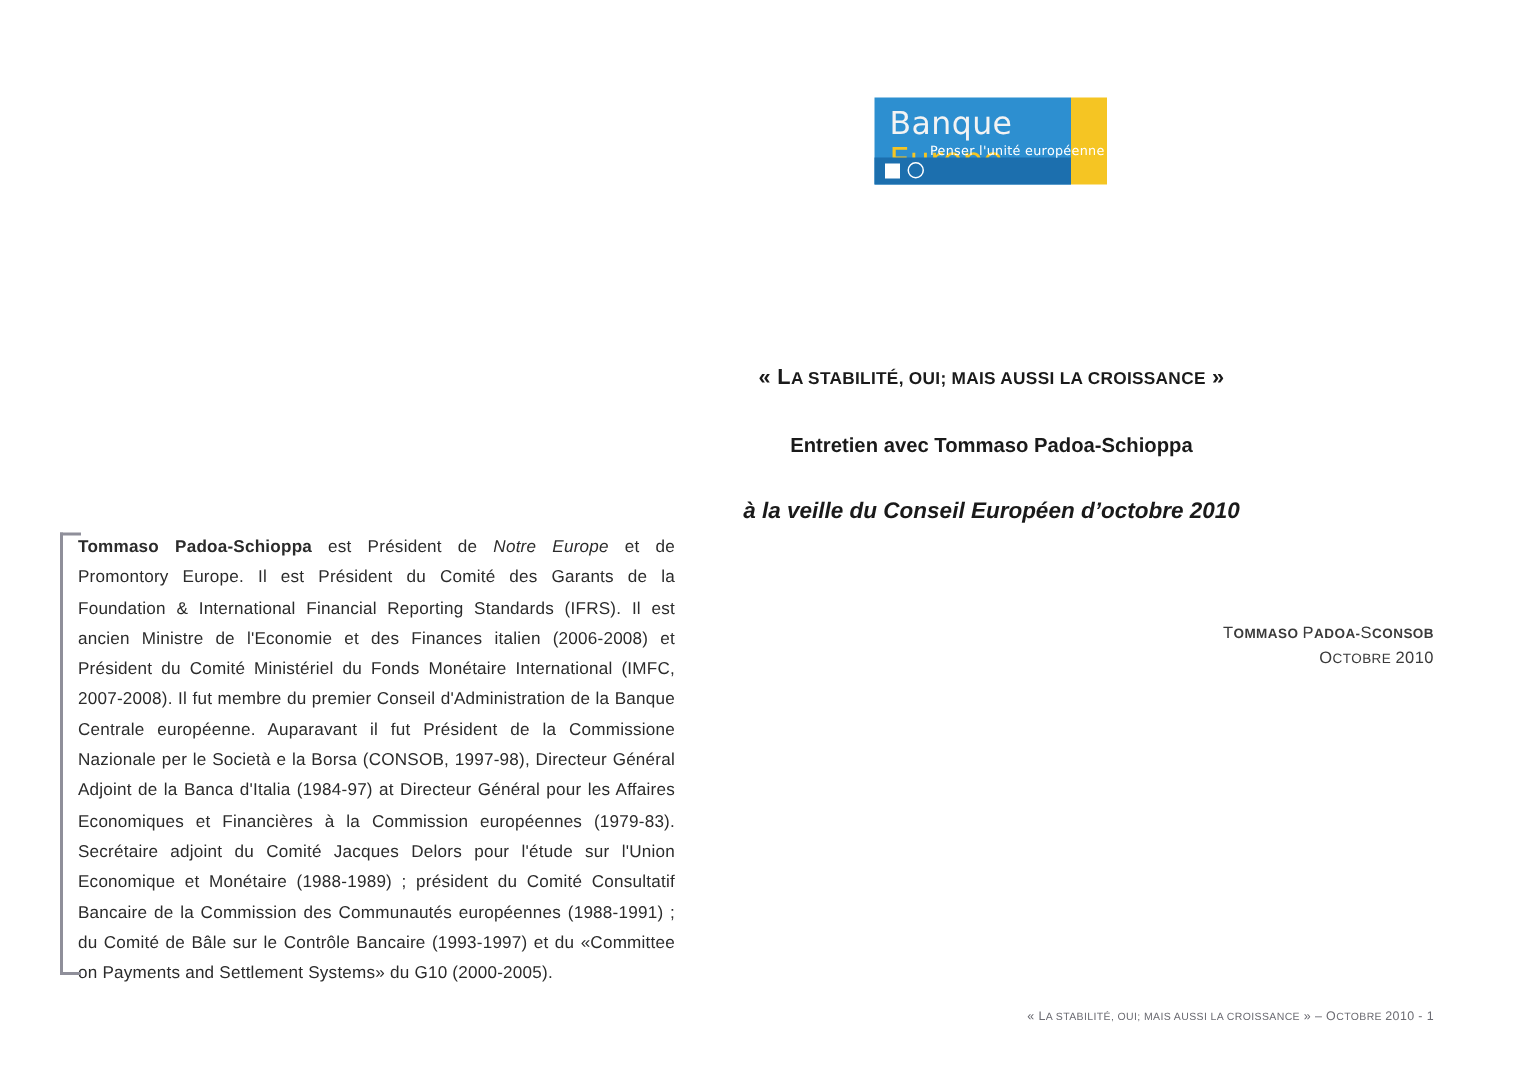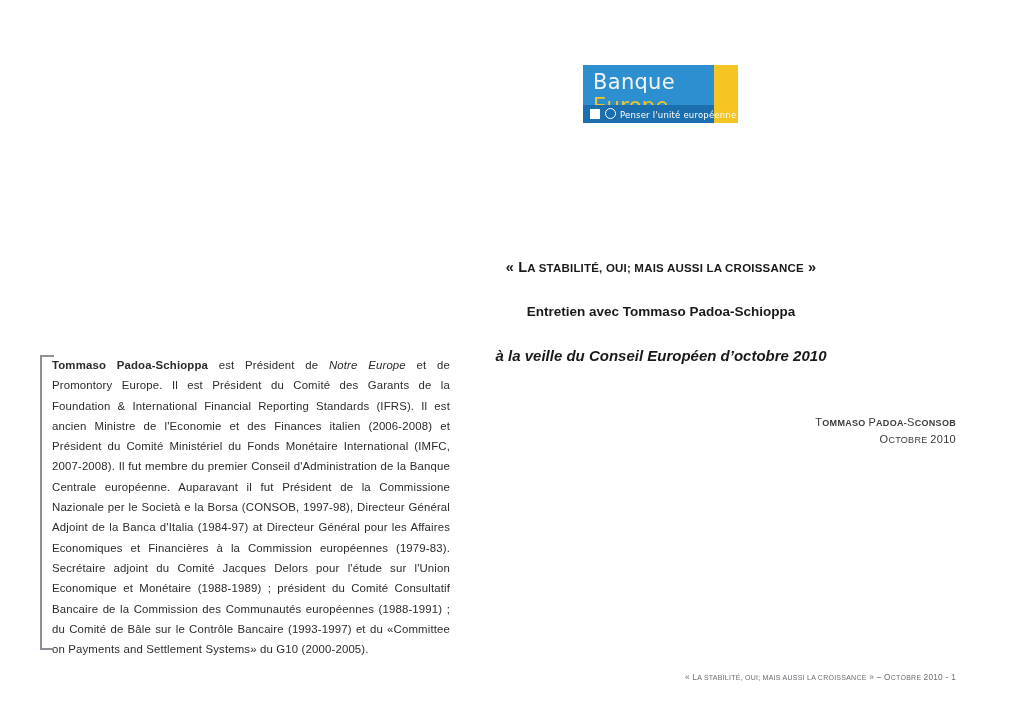--- a/index.html
+++ b/index.html
@@ -76,21 +76,21 @@
     left: 22px;
     bottom: 4px;
     width: 9px;
     height: 9px;
     border: 1px solid #ffffff;
     border-radius: 50%;
   }
   #logo .logo-tag {
     position: absolute;
     left: 37px;
-    bottom: 3px;
+    bottom: 17px;
     font-size: 8.5px;
     color: #ffffff;
     font-family: "DejaVu Sans", sans-serif;
     letter-spacing: 0.2px;
   }
 
   
   #title-block {
     position: absolute;
     right: 68px;
@@ -101,21 +101,20 @@
   #title-block .title-line {
     font-family: "Liberation Sans", sans-serif;
     font-weight: bold;
     color: #1a1a1a;
     margin-bottom: 26px;
     line-height: 1.3;
   }
   #doc-title {
     font-size: 14.5px;
     letter-spacing: 0.2px;
-    margin-top: 15px;
   }
   #doc-title .smallcap {
     font-size: 11.5px;
   }
   #doc-subtitle {
     font-size: 13.5px;
   }
   #doc-subtitle2 {
     font-size: 15px;
     font-style: italic;

